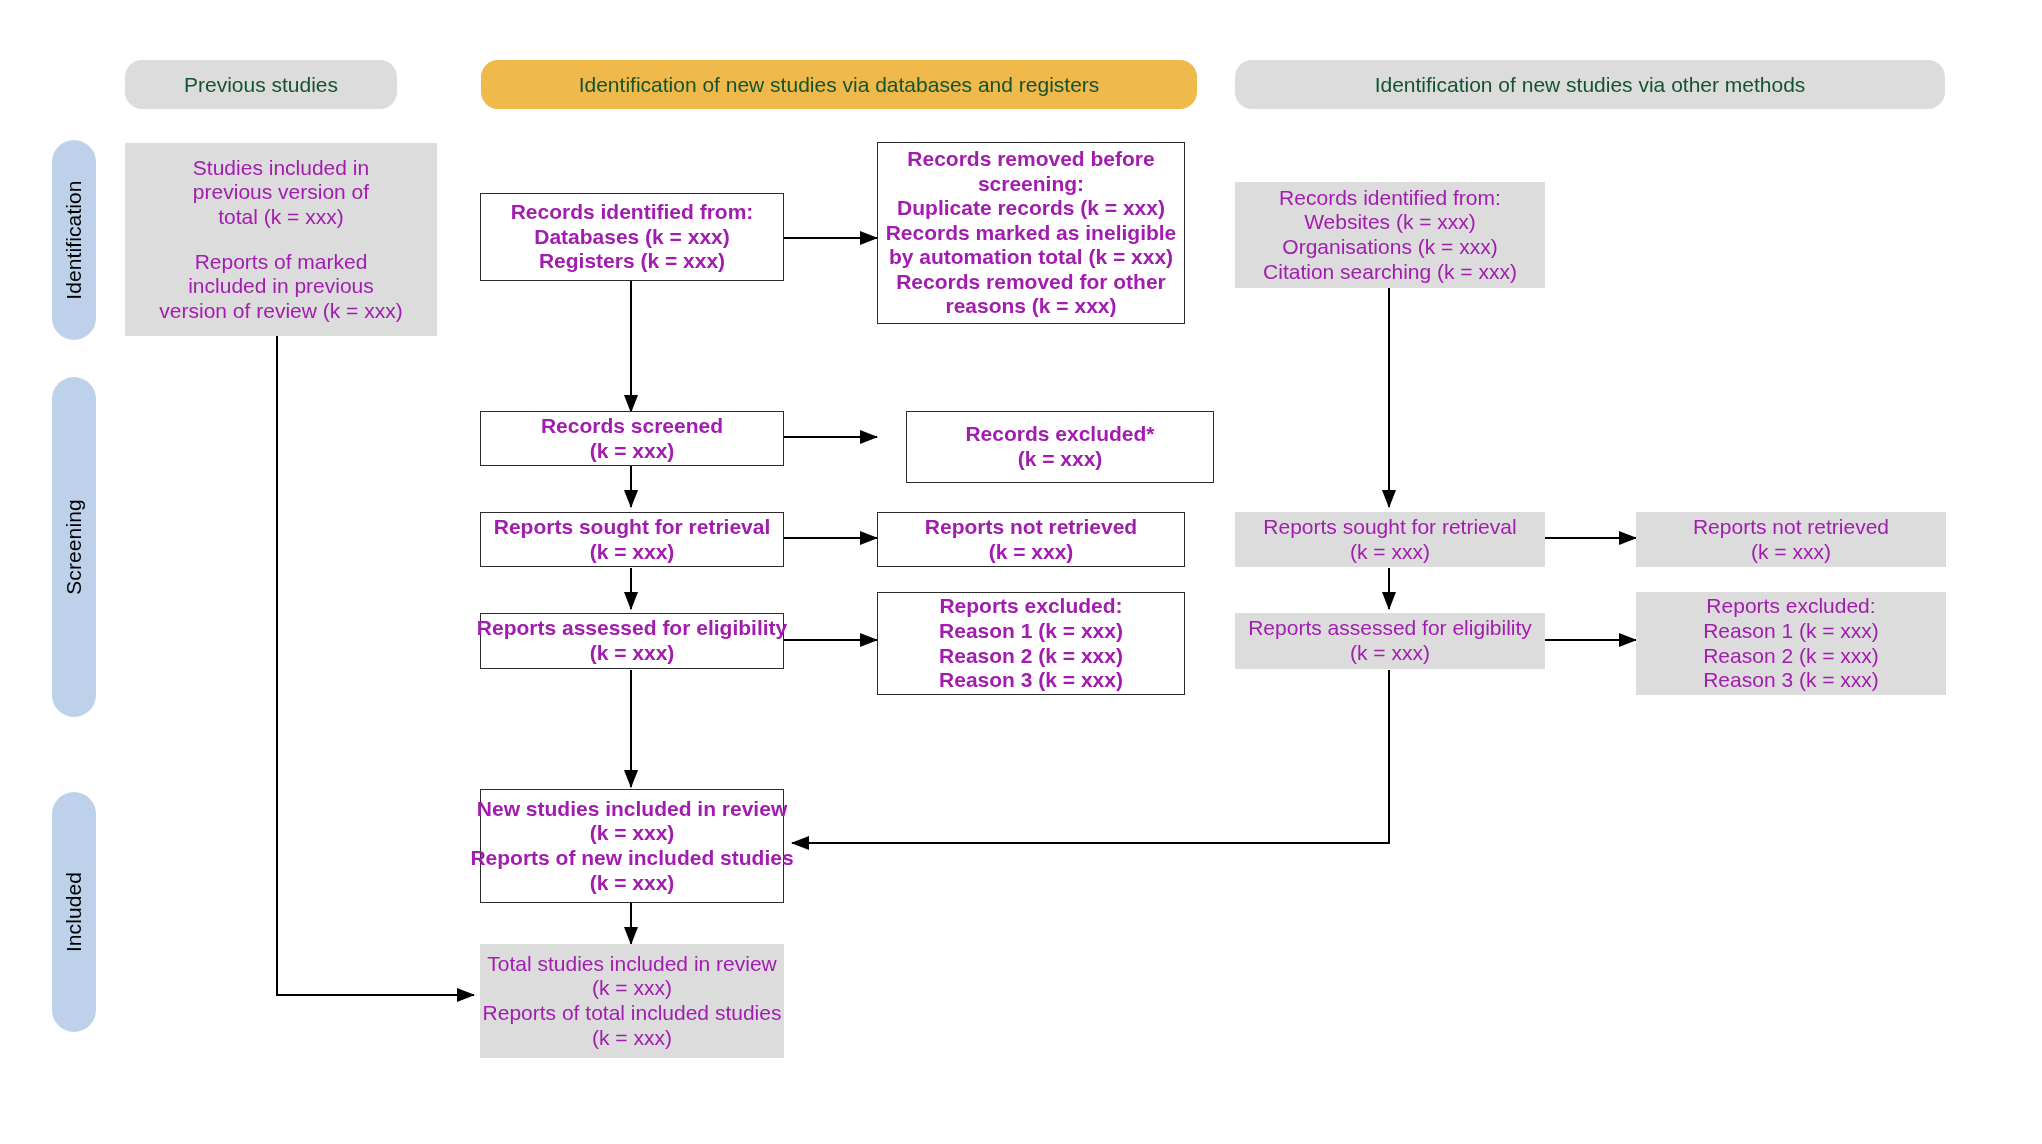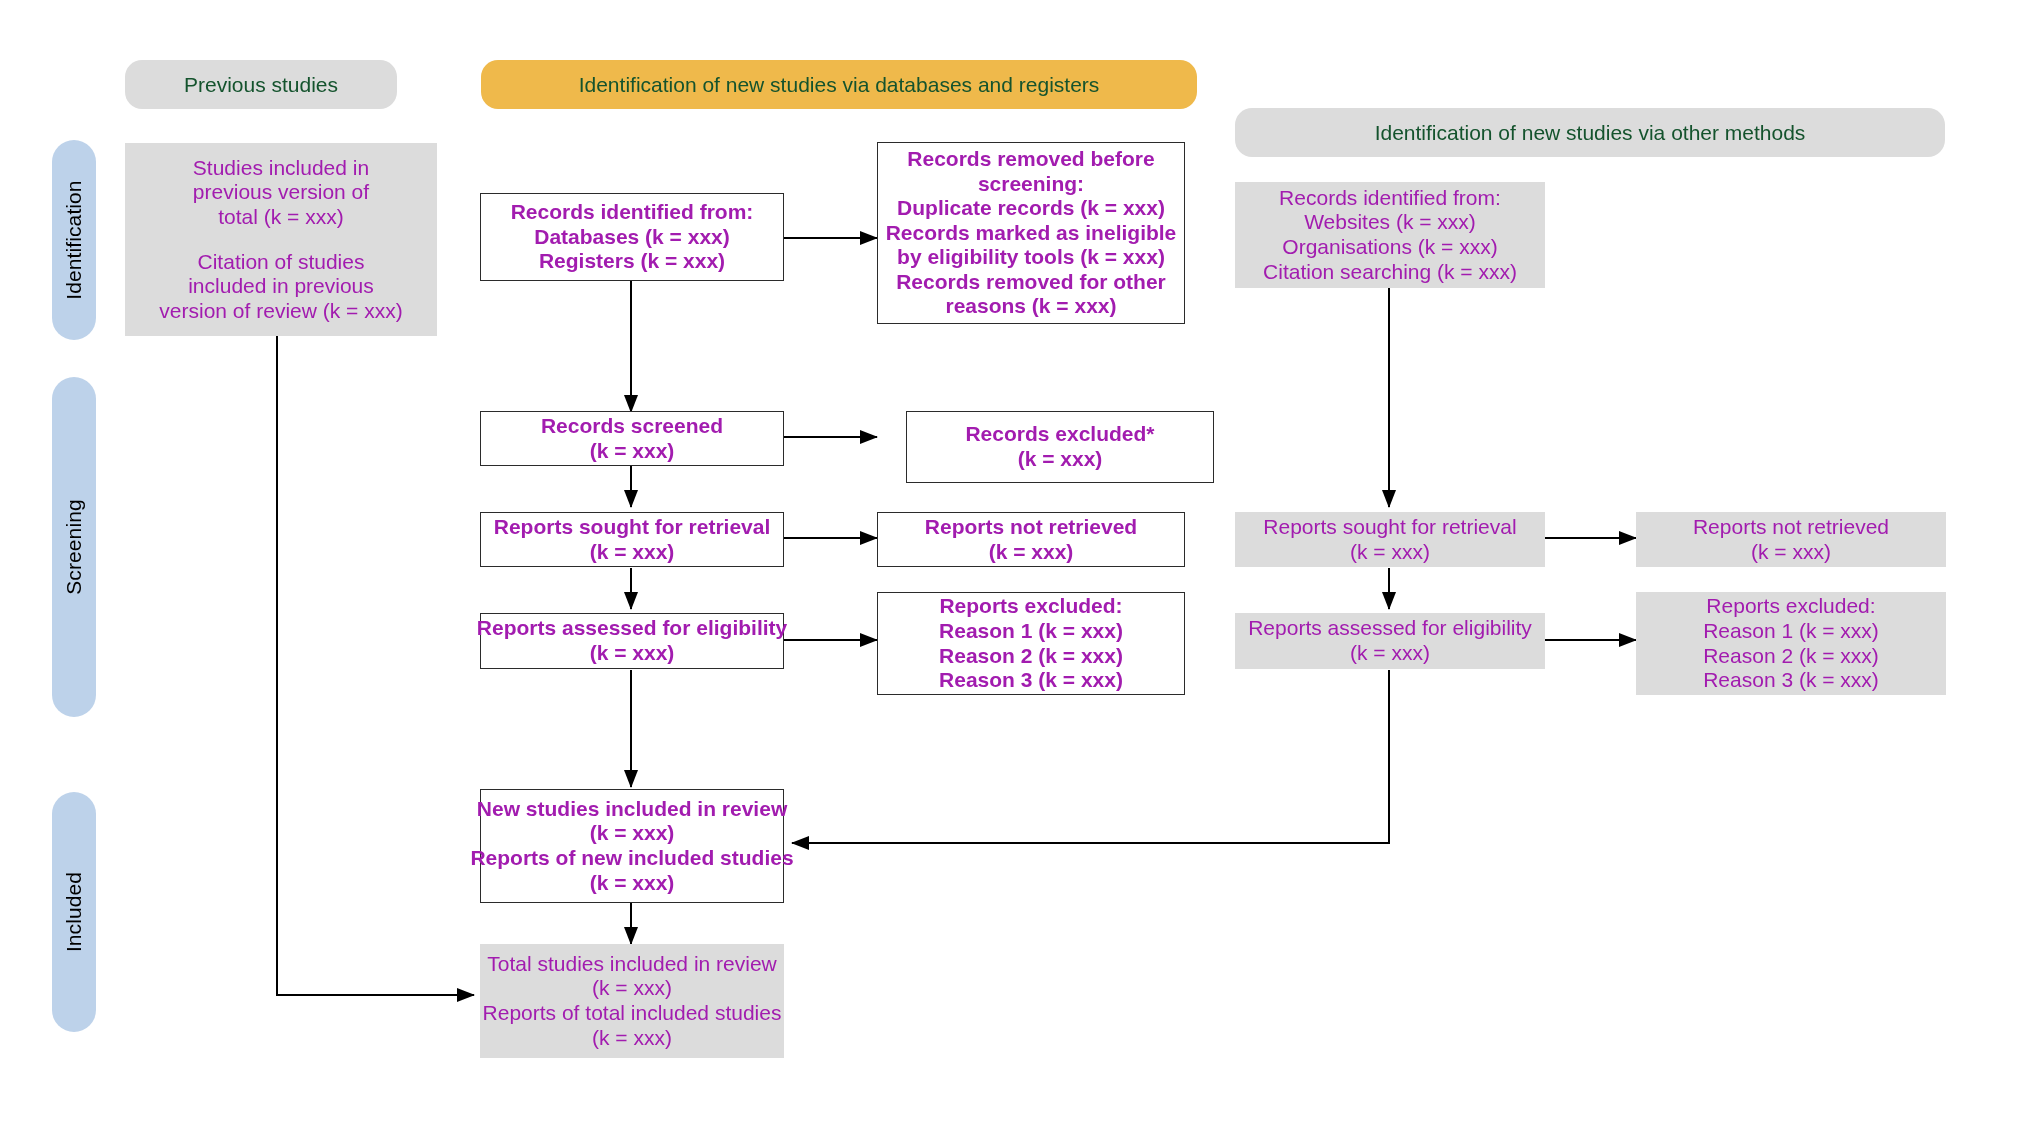--- a/index.html
+++ b/index.html
@@ -143,46 +143,46 @@
   </div>
 
   <div class="col-header grey" style="left:125px; top:60px; width:272px; height:49px;">
     <span>Previous studies</span>
   </div>
 
   <div class="col-header orange" style="left:481px; top:60px; width:716px; height:49px;">
     <span>Identification of new studies via databases and registers</span>
   </div>
 
-  <div class="col-header grey" style="left:1235px; top:60px; width:710px; height:49px;margin-top:48px;">
+  <div class="col-header grey" style="left:1235px; top:60px; width:710px; height:49px;">
     <span>Identification of new studies via other methods</span>
   </div>
 
   <div class="node filled" style="left:125px; top:143px; width:312px; height:193px;">
     <span class="line">Studies included in</span>
     <span class="line">previous version of</span>
     <span class="line">total (k = xxx)</span>
     <span class="spacer"></span>
-    <span class="line">Citation of studies</span>
+    <span class="line">Reports of marked</span>
     <span class="line">included in previous</span>
     <span class="line">version of review (k = xxx)</span>
   </div>
 
   <div class="node outlined" style="left:480px; top:193px; width:304px; height:88px;">
     <span class="line">Records identified from:</span>
     <span class="line">Databases (k = xxx)</span>
     <span class="line">Registers (k = xxx)</span>
   </div>
 
   <div class="node outlined" style="left:877px; top:142px; width:308px; height:182px;">
     <span class="line">Records removed before</span>
     <span class="line">screening:</span>
     <span class="line">Duplicate records (k = xxx)</span>
     <span class="line">Records marked as ineligible</span>
-    <span class="line">by eligibility tools (k = xxx)</span>
+    <span class="line">by automation total (k = xxx)</span>
     <span class="line">Records removed for other</span>
     <span class="line">reasons (k = xxx)</span>
   </div>
 
   <div class="node outlined" style="left:480px; top:411px; width:304px; height:55px;">
     <span class="line">Records screened</span>
     <span class="line">(k = xxx)</span>
   </div>
 
   <div class="node outlined" style="left:906px; top:411px; width:308px; height:72px;text-align:right;">

